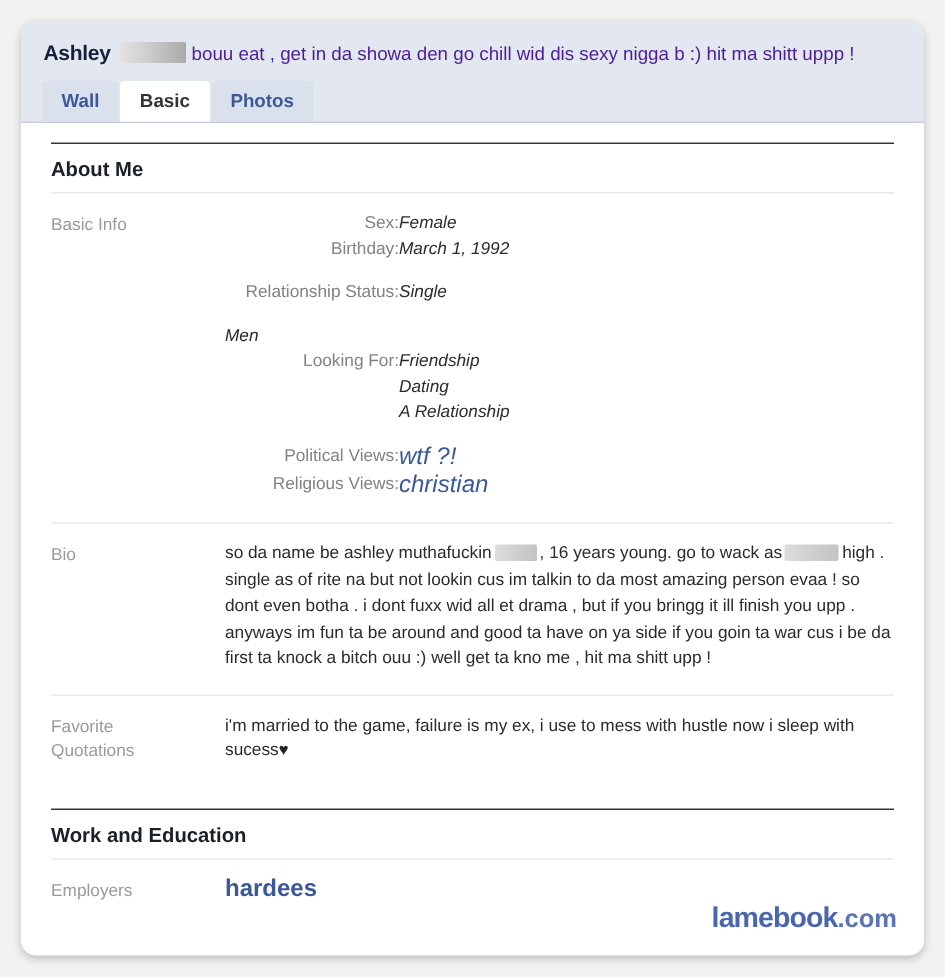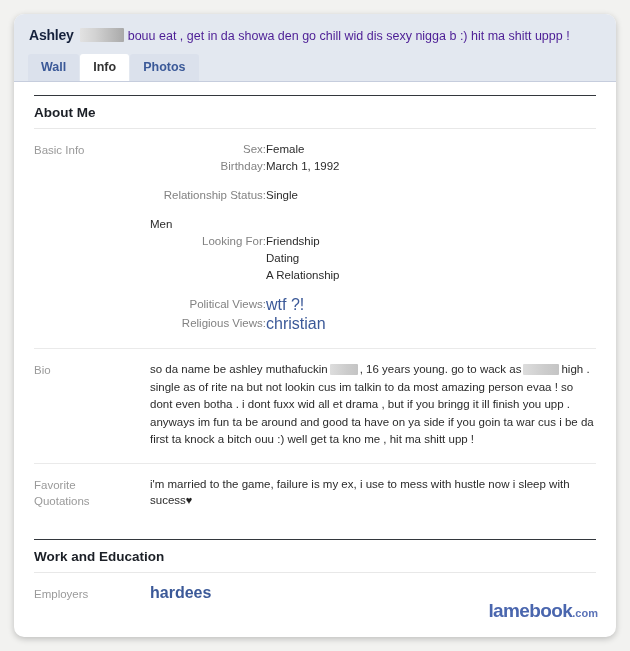--- a/index.html
+++ b/index.html
@@ -133,20 +133,21 @@
   .kv-key {
     width: 116px;
     flex: 0 0 116px;
     color: #828282;
     font-size: 11.5px;
     text-align: right;
   }
   .kv-val {
     font-size: 11.5px;
     color: #2b2b2b;
+    font-style: italic;
   }
   .kv-spacer { width: 116px; flex: 0 0 116px; }
 
   a.blue-link {
     color: #3b5998;
     text-decoration: none;
     font-size: 16px;
   }
   a.blue-link.bold { font-weight: bold; }
 
@@ -166,39 +167,39 @@
     position: absolute;
     right: 18px;
     bottom: 14px;
     font-size: 19px;
     font-weight: bold;
     color: #4a66ae;
     letter-spacing: -0.6px;
     line-height: 20px;
   }
   .watermark .dotcom {
-    font-size: 11px;
+    font-size: 17px;
     font-weight: bold;
     letter-spacing: 0;
     color: #5b73b8;
   }
 </style>
 </head>
 <body>
 
 <div class="page-card">
 
   <div class="profile-header">
 
     <div class="name-line">
       <span class="profile-name">Ashley</span><span class="redaction name-redaction"></span><span class="status-text">bouu eat , get in da showa den go chill wid dis sexy nigga b :) hit ma shitt uppp !</span>
     </div>
 
     <div class="tab-strip">
-      <span class="tab">Wall</span><span class="tab active">Info</span><span class="tab">Photos</span>
+      <span class="tab">Wall</span><span class="tab active">Basic</span><span class="tab">Photos</span>
     </div>
   </div>
 
   <div class="content">
 
     <div class="section-head first">About Me</div>
 
     <div class="info-row">
       <div class="row-label">Basic Info</div>
       <div class="row-body">

